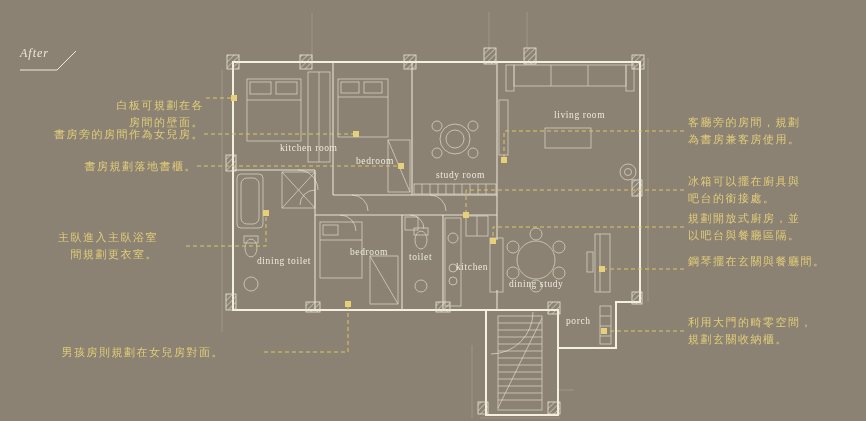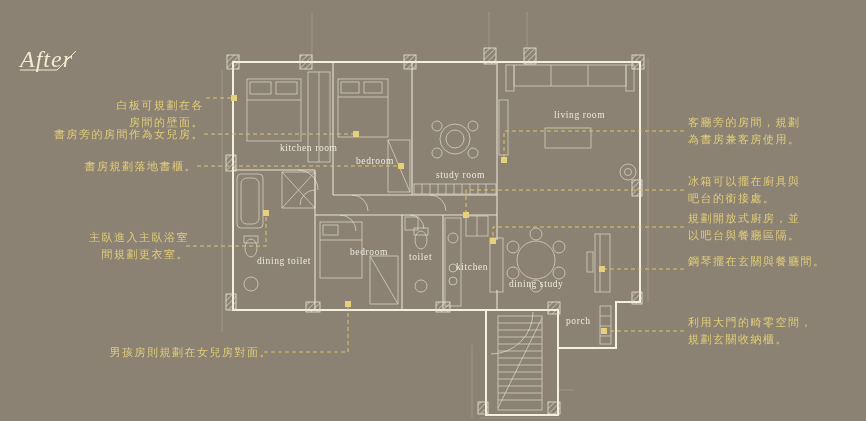--- a/index.html
+++ b/index.html
@@ -5,21 +5,21 @@
   html,body{margin:0;padding:0;background:#6f6a5d;}
   .stage{
     position:relative;width:866px;height:421px;overflow:hidden;
     background:#8b8273;
     font-family:"Liberation Sans",sans-serif;
   }
   svg.layer{position:absolute;left:0;top:0;}
   .after{
     position:absolute;left:20px;top:46px;
     color:#f0ead0;font-family:"Liberation Serif",serif;
-    font-style:italic;font-size:24px;letter-spacing:1px;
+    font-style:italic;font-size:12px;letter-spacing:1px;
   }
   .ann{
     position:absolute;color:#e2cd78;font-size:11px;line-height:17px;
     letter-spacing:1.5px;white-space:pre-line;
   }
   .ann.left{text-align:right;}
   .room-label{
     position:absolute;color:#edeadf;font-family:"Liberation Serif",serif;
     font-size:9.5px;letter-spacing:0.6px;white-space:nowrap;
   }
@@ -225,23 +225,23 @@
       <rect x="601" y="328" width="6" height="6"></rect>
     </g>
   </svg>
 
   <div class="after">After</div>
 
   <div class="ann left" style="right:662px;top:97px;margin-left:42px;">白板可規劃在各
 房間的壁面。</div>
   <div class="ann left" style="right:662px;top:126px;">書房旁的房間作為女兒房。</div>
   <div class="ann left" style="right:669px;top:158px;">書房規劃落地書櫃。</div>
-  <div class="ann left" style="right:677px;top:229px;margin-left:40px;">主臥進入主臥浴室
+  <div class="ann left" style="right:708px;top:229px;margin-left:40px;">主臥進入主臥浴室
 間規劃更衣室。</div>
-  <div class="ann left" style="right:594px;top:344px;text-align:right;">男孩房則規劃在女兒房對面。</div>
+  <div class="ann left" style="right:642px;top:344px;text-align:right;">男孩房則規劃在女兒房對面。</div>
 
   <div class="ann" style="left:688px;top:114px;">客廳旁的房間，規劃
 為書房兼客房使用。</div>
   <div class="ann" style="left:688px;top:173px;">冰箱可以擺在廚具與
 吧台的銜接處。</div>
   <div class="ann" style="left:688px;top:210px;">規劃開放式廚房，並
 以吧台與餐廳區隔。</div>
   <div class="ann" style="left:688px;top:253px;">鋼琴擺在玄關與餐廳間。</div>
   <div class="ann" style="left:688px;top:314px;">利用大門的畸零空間，
 規劃玄關收納櫃。</div>

